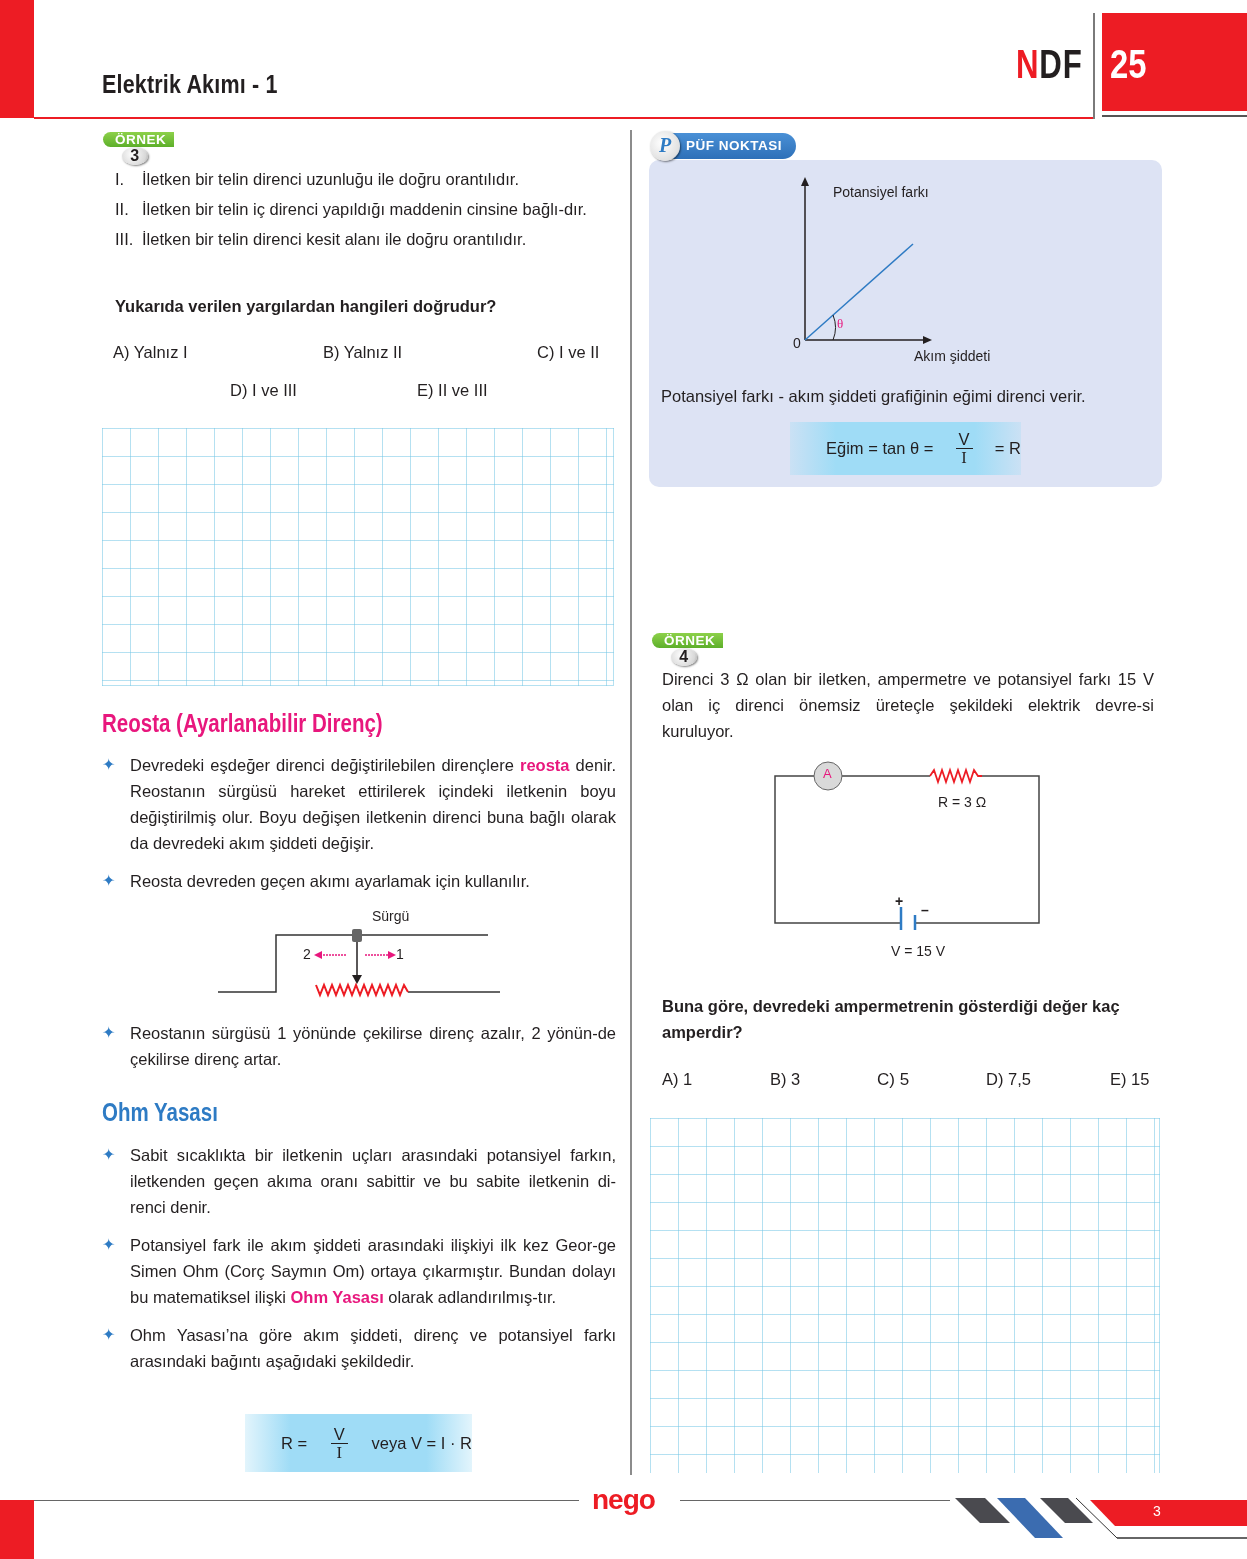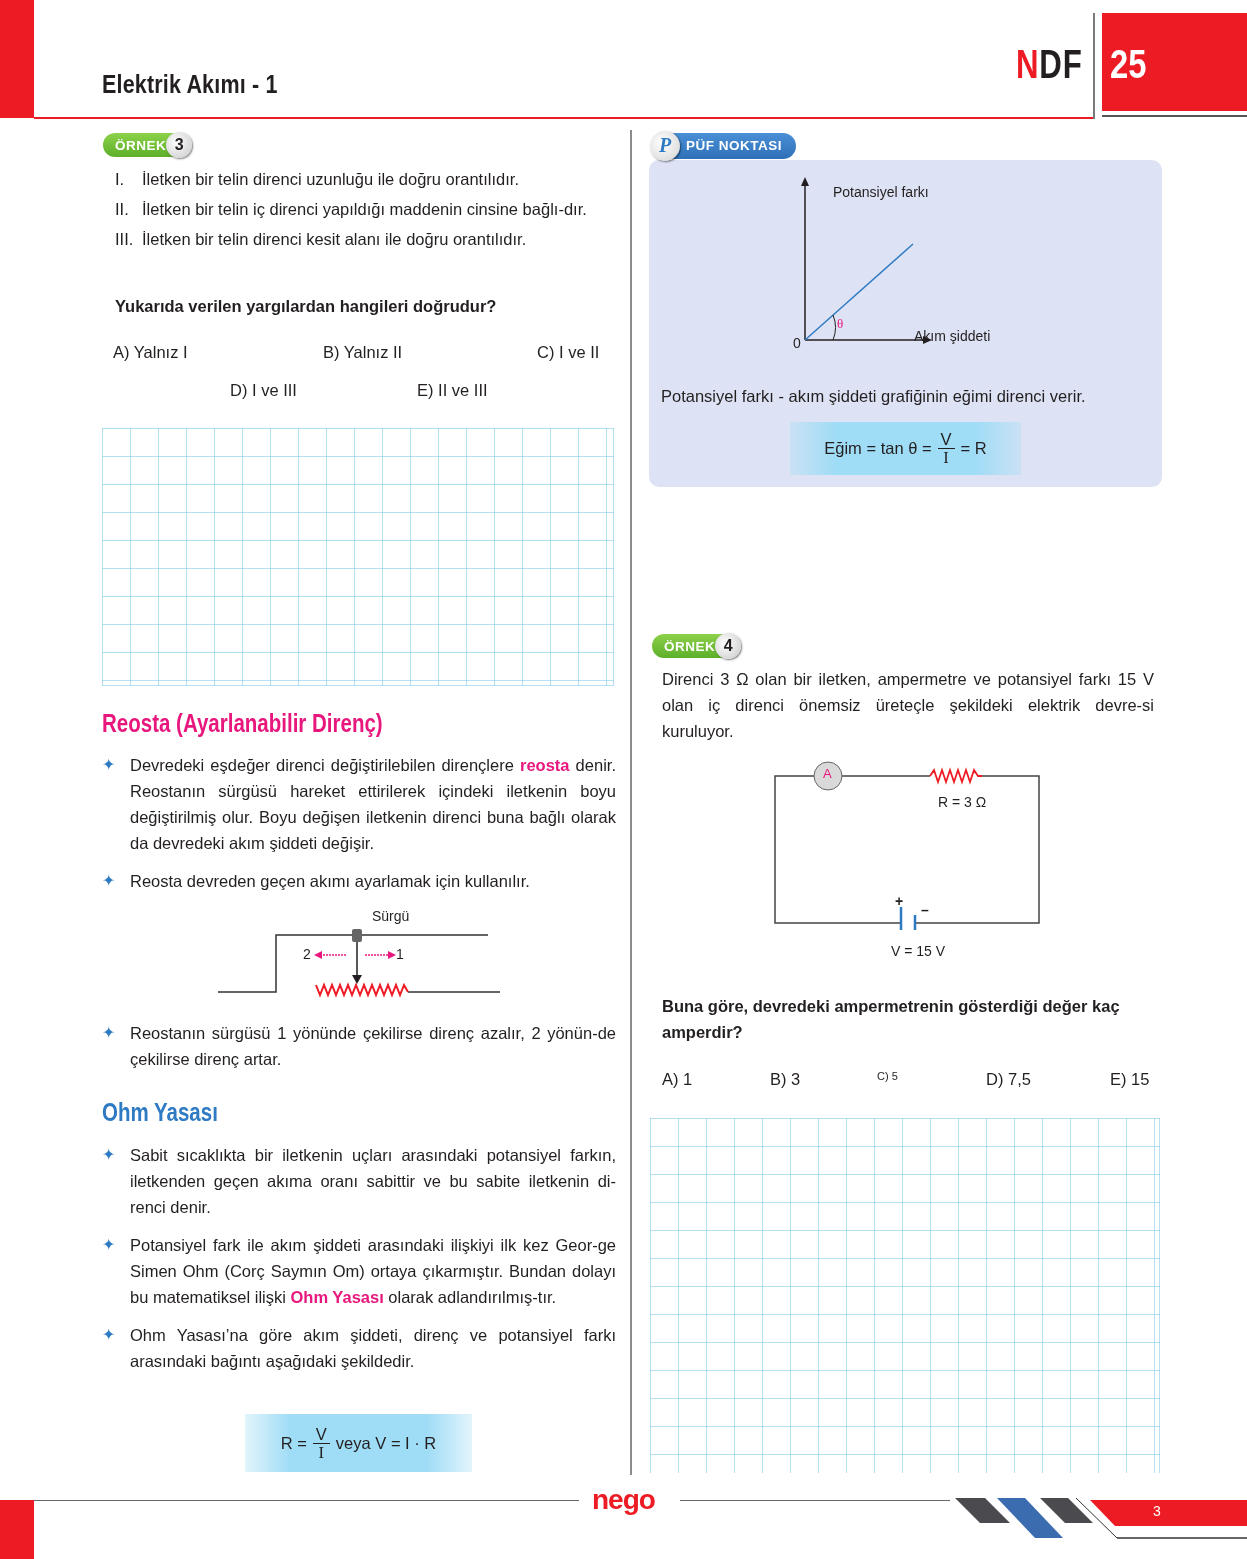--- a/index.html
+++ b/index.html
@@ -17,21 +17,21 @@
   .ndf-logo .df { color: #231f20; }
   .header-vline { left: 1093px; top: 13px; width: 2px; height: 106px; background: #7a7a7a; }
   .num-box { left: 1102px; top: 13px; width: 145px; height: 98px; background: #ed1c24; }
   .num-box-bottom { left: 1102px; top: 115px; width: 145px; height: 2px; background: #555; }
   .num-text { left: 1110px; top: 42px; color: #fff; font-size: 40px; font-weight: bold; transform: scaleX(0.82); transform-origin: left; }
 
   
   .col-divider { left: 630px; top: 130px; width: 2px; height: 1345px; background: #8c8c8c; }
 
   
-  .ornek-badge { height: 26px; display: flex; align-items: center; }
+  .ornek-badge { height: 26px; display: flex; align-items: center; flex-direction: column; }
   .ornek-pill { height: 24px; background: linear-gradient(#8dd14a, #5daf2a); border-radius: 12px 0 0 12px; color: #fff; font-weight: bold; font-size: 13.5px; padding: 0 8px 0 12px; display: flex; align-items: center; letter-spacing: 0.5px; transform-origin: left; }
   .ornek-num { width: 26px; height: 26px; border-radius: 50%; background: radial-gradient(circle at 40% 40%, #fff, #d8d8d8 70%, #9a9a9a); margin-left: -8px; display: flex; align-items: center; justify-content: center; font-weight: bold; font-size: 16px; color: #231f20; box-shadow: 1px 1px 2px rgba(0,0,0,0.5); }
 
   .body-text { font-size: 16.5px; line-height: 26px; color: #231f20; }
   .roman-row { display: flex; }
   .roman-num { width: 27px; flex-shrink: 0; }
   .bold { font-weight: bold; }
 
   
   .grid-area { background-image:
@@ -41,21 +41,21 @@
 
   
   .section-heading { font-size: 25px; font-weight: bold; transform: scaleX(0.82); transform-origin: left; }
   .pink { color: #e8177d; }
   .blue-heading { color: #2e7bc4; }
 
   .bullet-item { display: flex; font-size: 16.5px; line-height: 26px; }
   .bullet-star { width: 28px; flex-shrink: 0; color: #2e7bc4; font-size: 16px; line-height: 26px; }
   .bullet-text { flex: 1; text-align: justify; }
 
-  .formula-box { background: linear-gradient(to right, rgba(160,220,245,0.3), #9fdcf6 20%, #9fdcf6 80%, rgba(160,220,245,0.3)); display: flex; align-items: center; justify-content: center; font-size: 16.5px; }
+  .formula-box { background: linear-gradient(to right, rgba(160,220,245,0.3), #9fdcf6 20%, #9fdcf6 80%, rgba(160,220,245,0.3)); display: flex; align-items: center; justify-content: space-between; font-size: 16.5px; padding-left: 36px; }
   .frac { display: inline-flex; flex-direction: column; align-items: center; margin: 0 6px; vertical-align: middle; }
   .frac .num { border-bottom: 1px solid #231f20; padding: 0 3px; line-height: 18px; }
   .frac .den { font-family: "Liberation Serif", serif; line-height: 18px; }
 
   
   .puf-panel { left: 649px; top: 160px; width: 513px; height: 327px; background: #dde3f4; border-radius: 10px; }
   .puf-badge { left: 650px; top: 131px; height: 29px; display: flex; align-items: center; }
   .puf-icon { width: 30px; height: 30px; border-radius: 50%; background: radial-gradient(circle at 40% 40%, #fff, #e0e0e0 70%, #888); color: #2e7bc4; font-family: "Liberation Serif", serif; font-style: italic; font-weight: bold; font-size: 20px; display: flex; align-items: center; justify-content: center; z-index: 2; box-shadow: 1px 1px 2px rgba(0,0,0,0.5); }
   .puf-pill { height: 26px; background: linear-gradient(#4a90d6, #2e70b8); border-radius: 0 13px 13px 0; color: #fff; font-weight: bold; font-size: 13.5px; padding: 0 14px 0 18px; margin-left: -12px; display: flex; align-items: center; letter-spacing: 0.5px; }
 
@@ -179,21 +179,21 @@
 
 <svg class="abs" style="left:780px; top:172px;" width="170" height="180">
   <line x1="25" y1="168" x2="25" y2="12" stroke="#231f20" stroke-width="1.5"></line>
   <polygon points="21,14 29,14 25,5" fill="#231f20"></polygon>
   <line x1="25" y1="168" x2="145" y2="168" stroke="#231f20" stroke-width="1.5"></line>
   <polygon points="143,164 143,172 152,168" fill="#231f20"></polygon>
   <line x1="25" y1="168" x2="133" y2="72" stroke="#2e7bc4" stroke-width="1.5"></line>
   <path d="M 53,143 A 33 33 0 0 1 53,168" fill="none" stroke="#231f20" stroke-width="1"></path>
 </svg>
 <div class="abs" style="left:833px; top:176px; font-size:14px;margin-top:8px;">Potansiyel farkı</div>
-<div class="abs" style="left:914px; top:328px; font-size:14px;">Akım şiddeti</div>
+<div class="abs" style="left:914px; top:348px; font-size:14px;">Akım şiddeti</div>
 <div class="abs" style="left:793px; top:335px; font-size:14px;">0</div>
 <div class="abs" style="left:837px; top:316px; font-size:13px; color:#e8177d; font-family:'Liberation Serif', serif;">θ</div>
 
 <div class="abs body-text" style="left:661px; top:383px;">Potansiyel farkı - akım şiddeti grafiğinin eğimi direnci verir.</div>
 
 <div class="abs formula-box" style="left:790px; top:422px; width:231px; height:53px;">
   <span>Eğim = tan θ =</span>
   <span class="frac">
       <span class="num">V</span>
       <span class="den">I</span>
@@ -219,21 +219,21 @@
 <div class="abs" style="left:823px; top:766px; font-size:13px; color:#e8177d;">A</div>
 <div class="abs" style="left:938px; top:794px; font-size:14px;">R = 3 Ω</div>
 <div class="abs" style="left:895px; top:893px; font-size:14px; font-weight:bold;">+</div>
 <div class="abs" style="left:921px; top:902px; font-size:14px; font-weight:bold;">–</div>
 <div class="abs" style="left:891px; top:943px; font-size:14px;text-align:center;">V = 15 V</div>
 
 <div class="abs body-text bold" style="left:662px; top:993px; width:495px;">Buna göre, devredeki ampermetrenin gösterdiği değer kaç amperdir?</div>
 
 <div class="abs" style="left:662px; top:1070px; font-size:16.5px;">A) 1</div>
 <div class="abs" style="left:770px; top:1070px; font-size:16.5px;">B) 3</div>
-<div class="abs" style="left:877px; top:1070px; font-size:11px;">C) 5</div>
+<div class="abs" style="left:877px; top:1070px; font-size:17px;">C) 5</div>
 <div class="abs" style="left:986px; top:1070px; font-size:16.5px;">D) 7,5</div>
 <div class="abs" style="left:1110px; top:1070px; font-size:16.5px;">E) 15</div>
 
 <div class="abs grid-area" style="left:650px; top:1118px; width:510px; height:355px; border-bottom:none;"></div>
 
 <div class="abs footer-line-l"></div>
 <div class="abs footer-line-r"></div>
 <div class="abs left-red-bar-bottom"></div>
 <div class="abs footer-text">8. Ünite: Elektrik ve Manyetizma</div>
 

